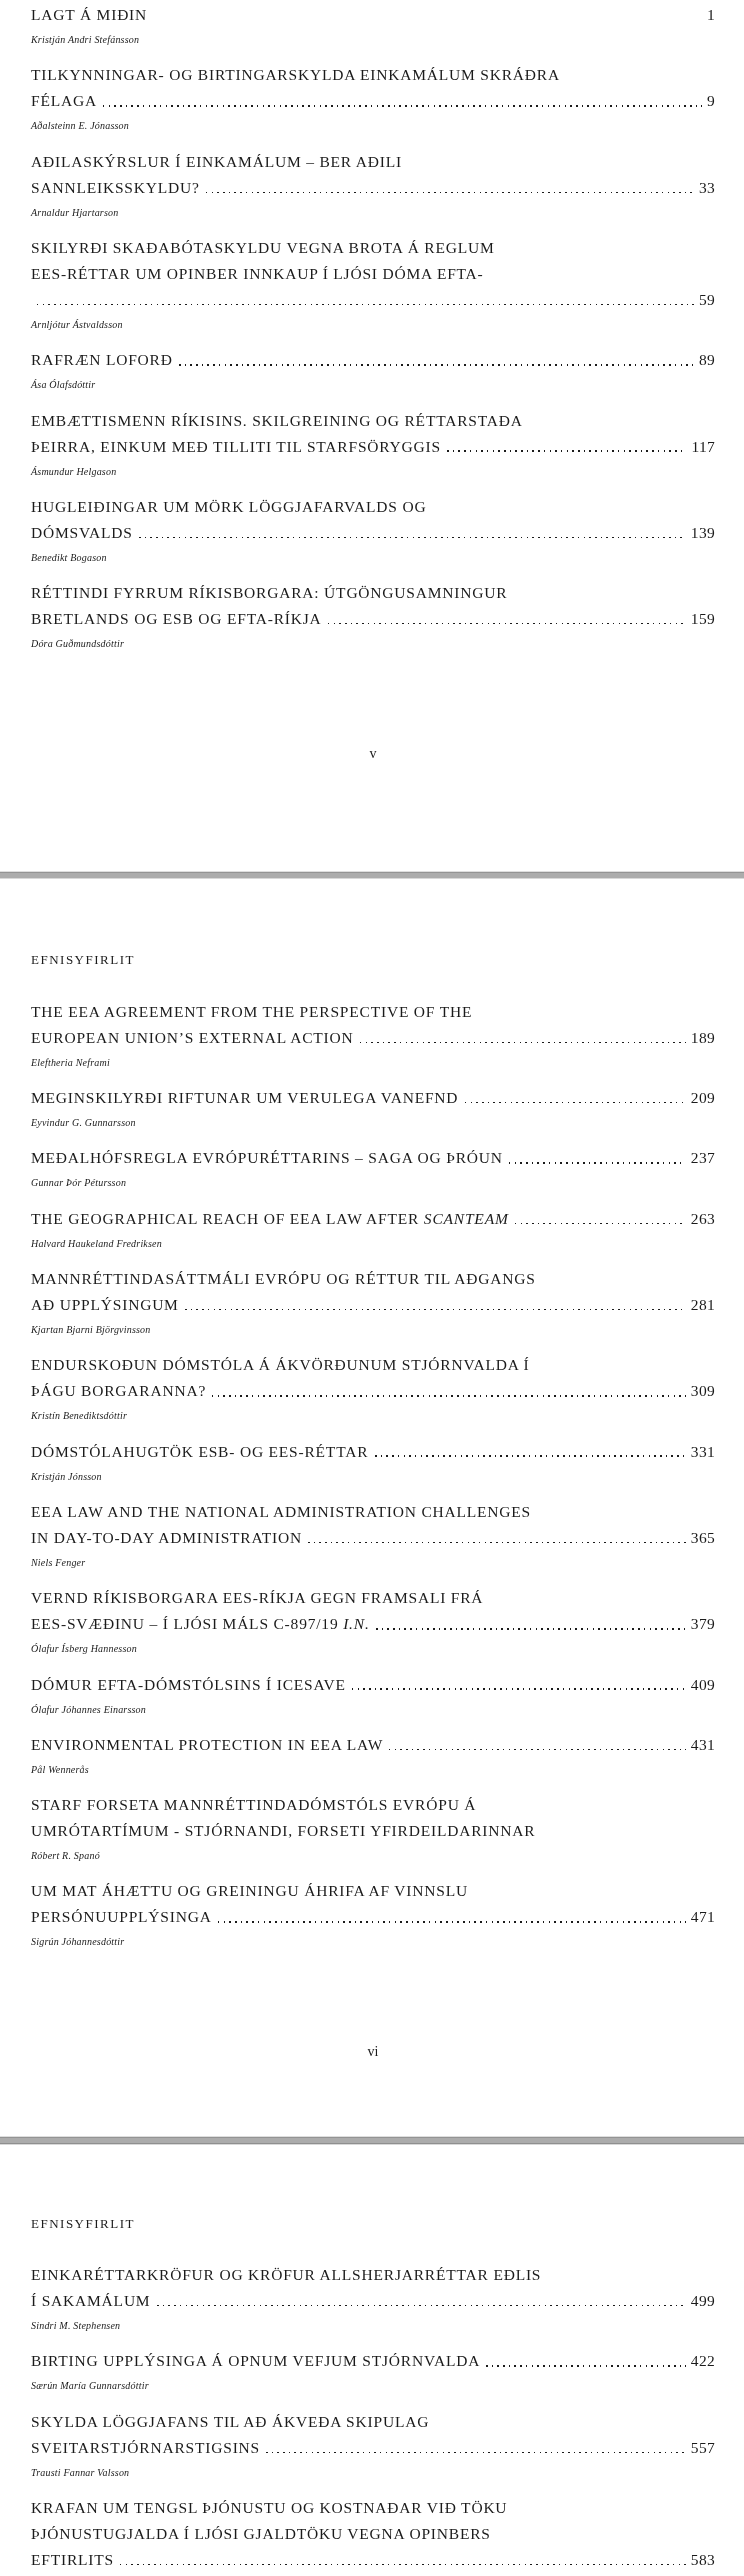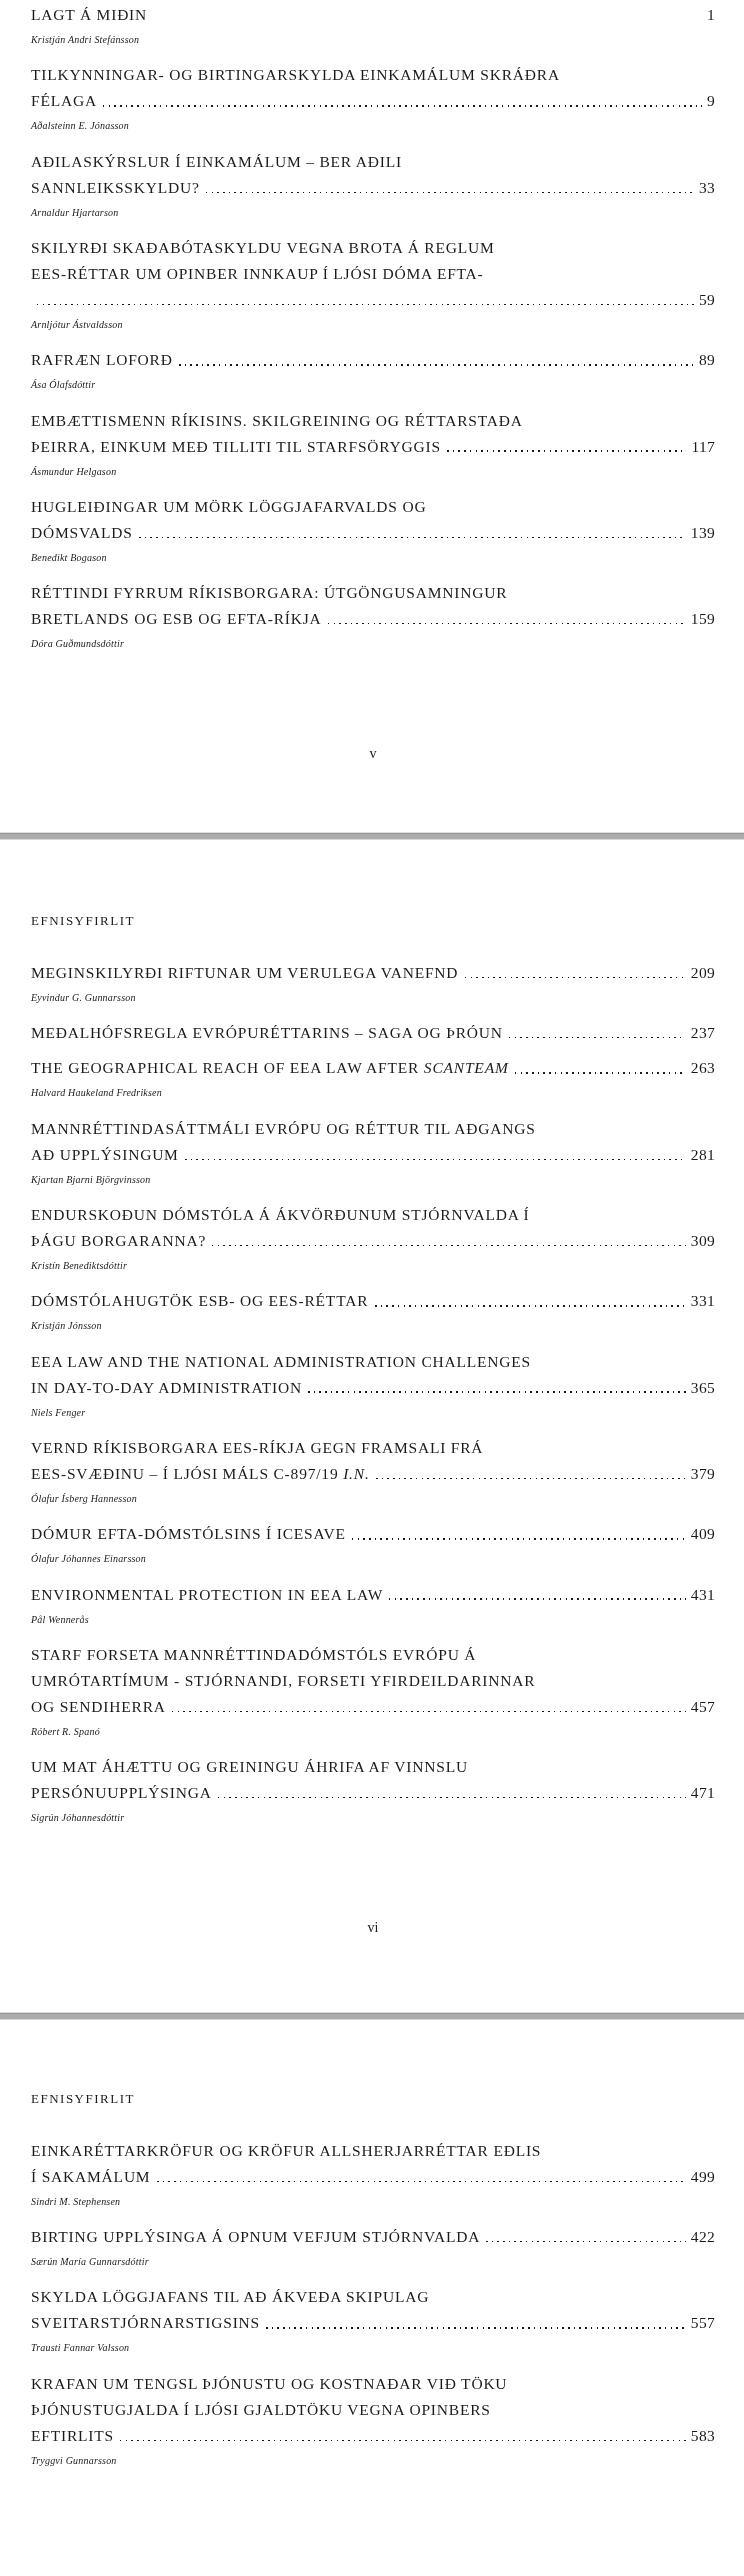--- a/index.html
+++ b/index.html
@@ -4,21 +4,21 @@
 <style>
   html, body { margin: 0; padding: 0; }
   body {
     width: 744px; height: 2919px;
     background: #ffffff;
     color: #1b1b1b;
     font-family: "Liberation Serif", "DejaVu Serif", serif;
     overflow: hidden;
   }
   .page { padding-left: 31px; padding-right: 29px; }
-  .page1 { padding-top: 2.1px; padding-bottom: 69px; }
+  .page1 { padding-top: 2.1px; padding-bottom: 108px; }
   .page2 { padding-bottom: 75px; }
   .toc-header {
     margin: 72px 0 0 0;
     text-align: left;
     font-size: 13px; font-weight: normal;
     letter-spacing: 1.5px;
     line-height: 18.5px;
   }
   .page3 .toc-header { margin-top: 70px; }
   .entries { margin-top: 29px; }
@@ -102,25 +102,31 @@
     </div>
   <div class="folio">v</div>
 </section>
 
 <div class="pagebreak"></div>
 
 <section class="page page2">
   <h2 class="toc-header">EFNISYFIRLIT</h2>
   <div class="entries">
       <div class="entry">
+        <div class="tline"><span class="t">THE EEA AGREEMENT FROM THE PERSPECTIVE OF THE</span></div>
+        <div class="tline"><span class="t">EUROPEAN UNION’S EXTERNAL ACTION</span><span class="lead"></span><span class="pg">189</span></div>
+        <div class="author">Eleftheria Neframi</div>
+      </div>
+      <div class="entry">
         <div class="tline"><span class="t">MEGINSKILYRÐI RIFTUNAR UM VERULEGA VANEFND</span><span class="lead"></span><span class="pg">209</span></div>
         <div class="author">Eyvindur G. Gunnarsson</div>
       </div>
       <div class="entry">
         <div class="tline"><span class="t">MEÐALHÓFSREGLA EVRÓPURÉTTARINS – SAGA OG ÞRÓUN</span><span class="lead"></span><span class="pg">237</span></div>
+        <div class="author">Gunnar Þór Pétursson</div>
       </div>
       <div class="entry">
         <div class="tline"><span class="t">THE GEOGRAPHICAL REACH OF EEA LAW AFTER <i>SCANTEAM</i></span><span class="lead"></span><span class="pg">263</span></div>
         <div class="author">Halvard Haukeland Fredriksen</div>
       </div>
       <div class="entry">
         <div class="tline"><span class="t">MANNRÉTTINDASÁTTMÁLI EVRÓPU OG RÉTTUR TIL AÐGANGS</span></div>
         <div class="tline"><span class="t">AÐ UPPLÝSINGUM</span><span class="lead"></span><span class="pg">281</span></div>
         <div class="author">Kjartan Bjarni Björgvinsson</div>
       </div>
@@ -147,21 +153,20 @@
         <div class="tline"><span class="t">DÓMUR EFTA-DÓMSTÓLSINS Í ICESAVE</span><span class="lead"></span><span class="pg">409</span></div>
         <div class="author">Ólafur Jóhannes Einarsson</div>
       </div>
       <div class="entry">
         <div class="tline"><span class="t">ENVIRONMENTAL PROTECTION IN EEA LAW</span><span class="lead"></span><span class="pg">431</span></div>
         <div class="author">Pål Wennerås</div>
       </div>
       <div class="entry">
         <div class="tline"><span class="t">STARF FORSETA MANNRÉTTINDADÓMSTÓLS EVRÓPU Á</span></div>
         <div class="tline"><span class="t">UMRÓTARTÍMUM - STJÓRNANDI, FORSETI YFIRDEILDARINNAR</span></div>
-        <div class="tline"><span class="t">OG SENDIHERRA</span><span class="lead"></span><span class="pg">457</span></div>
         <div class="author">Róbert R. Spanó</div>
       </div>
       <div class="entry">
         <div class="tline"><span class="t">UM MAT ÁHÆTTU OG GREININGU ÁHRIFA AF VINNSLU</span></div>
         <div class="tline"><span class="t">PERSÓNUUPPLÝSINGA</span><span class="lead"></span><span class="pg">471</span></div>
         <div class="author">Sigrún Jóhannesdóttir</div>
       </div>
     </div>
   <div class="folio">vi</div>
 </section>

